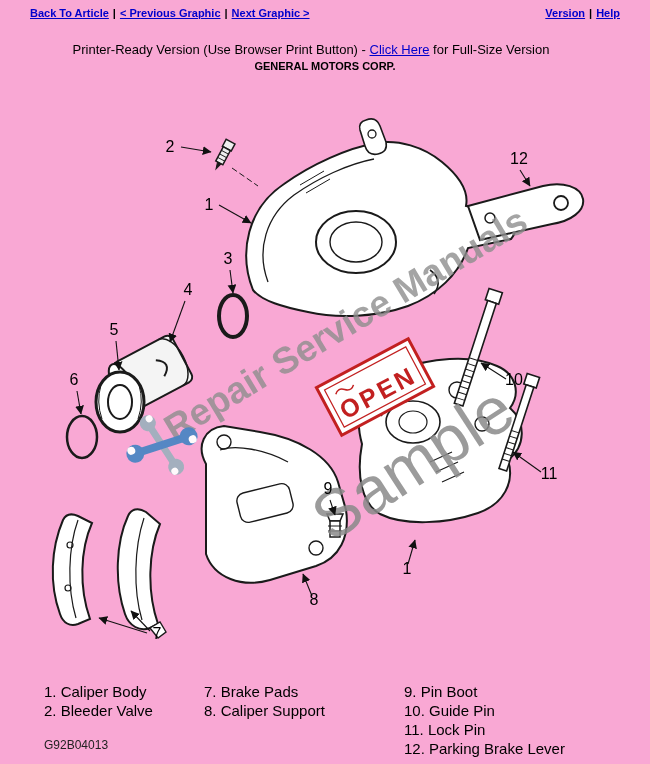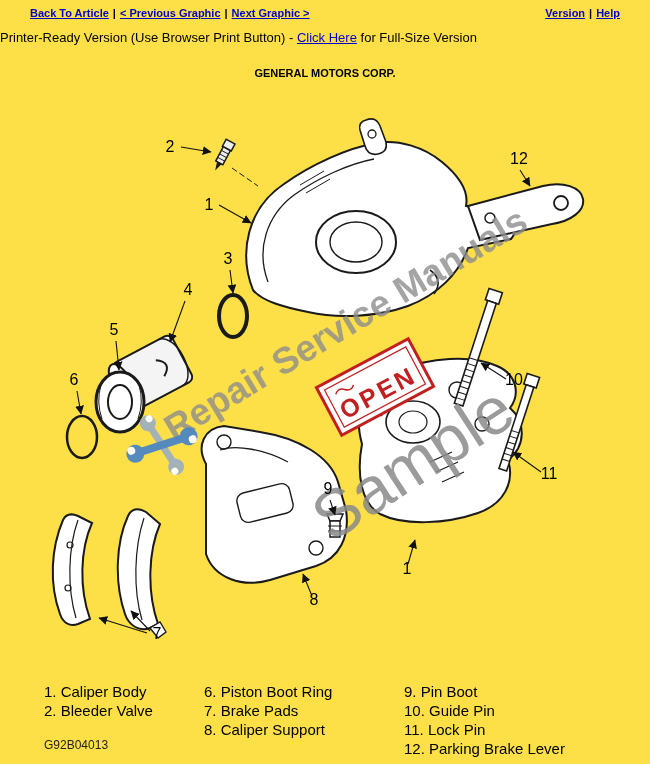--- a/index.html
+++ b/index.html
@@ -1,30 +1,30 @@
 <!DOCTYPE html>
 <html><head>
 <meta charset="utf-8">
 <style>
   html,body{margin:0;padding:0;background:#fff;}
-  .page{position:relative;width:650px;height:764px;background:#fde047;overflow:hidden;
+  .page{position:relative;width:650px;height:764px;background:#f9a8d4;overflow:hidden;
         font-family:"Liberation Sans",sans-serif;color:#000;}
   
   .topbar{position:absolute;top:7px;left:30px;right:30px;display:flex;
           justify-content:space-between;font-size:11px;font-weight:bold;}
   .topbar a{color:#0000cc;text-decoration:underline;cursor:pointer;}
   .sep{margin:0 4px;color:#000;font-weight:bold;}
   
-  .title-line{position:absolute;top:30px;left:0;width:622px;
+  .title-line{position:absolute;top:42px;left:0;width:622px;text-align:center;
               font-size:13px;color:#000;}
   .title-line a{color:#0000cc;text-decoration:underline;cursor:pointer;}
   .fig-caption{position:absolute;top:46px;left:0;width:650px;text-align:center;
                font-size:11px;font-weight:bold;}
   .company{position:absolute;top:60px;left:0;width:650px;text-align:center;
-           font-size:11px;font-weight:bold;margin-top:7px;}
+           font-size:11px;font-weight:bold;}
   
   svg.diagram{position:absolute;top:90px;left:0;}
   svg text{font-family:"Liberation Sans",sans-serif;}
   .callout{font-size:16px;fill:#000;}
   .leader{stroke:#111;stroke-width:1.1;fill:none;}
   
   .legend-col{position:absolute;top:682px;font-size:15px;line-height:19px;white-space:nowrap;}
   .figure-id{position:absolute;left:44px;top:738px;font-size:12px;color:#222;}
 </style>
 </head>
@@ -205,21 +205,20 @@
       <text class="callout" text-anchor="middle" x="157" y="549">7</text>
     </g>
   </svg>
 
   <div>
     <div class="legend-col" style="left:44px">
       <div>1. Caliper Body</div>
       <div>2. Bleeder Valve</div>
     </div>
     <div class="legend-col" style="left:204px">
-      <div>6. Piston Boot Ring</div>
       <div>7. Brake Pads</div>
       <div>8. Caliper Support</div>
     </div>
     <div class="legend-col" style="left:404px">
       <div>9. Pin Boot</div>
       <div>10. Guide Pin</div>
       <div>11. Lock Pin</div>
       <div>12. Parking Brake Lever</div>
     </div>
   </div>

